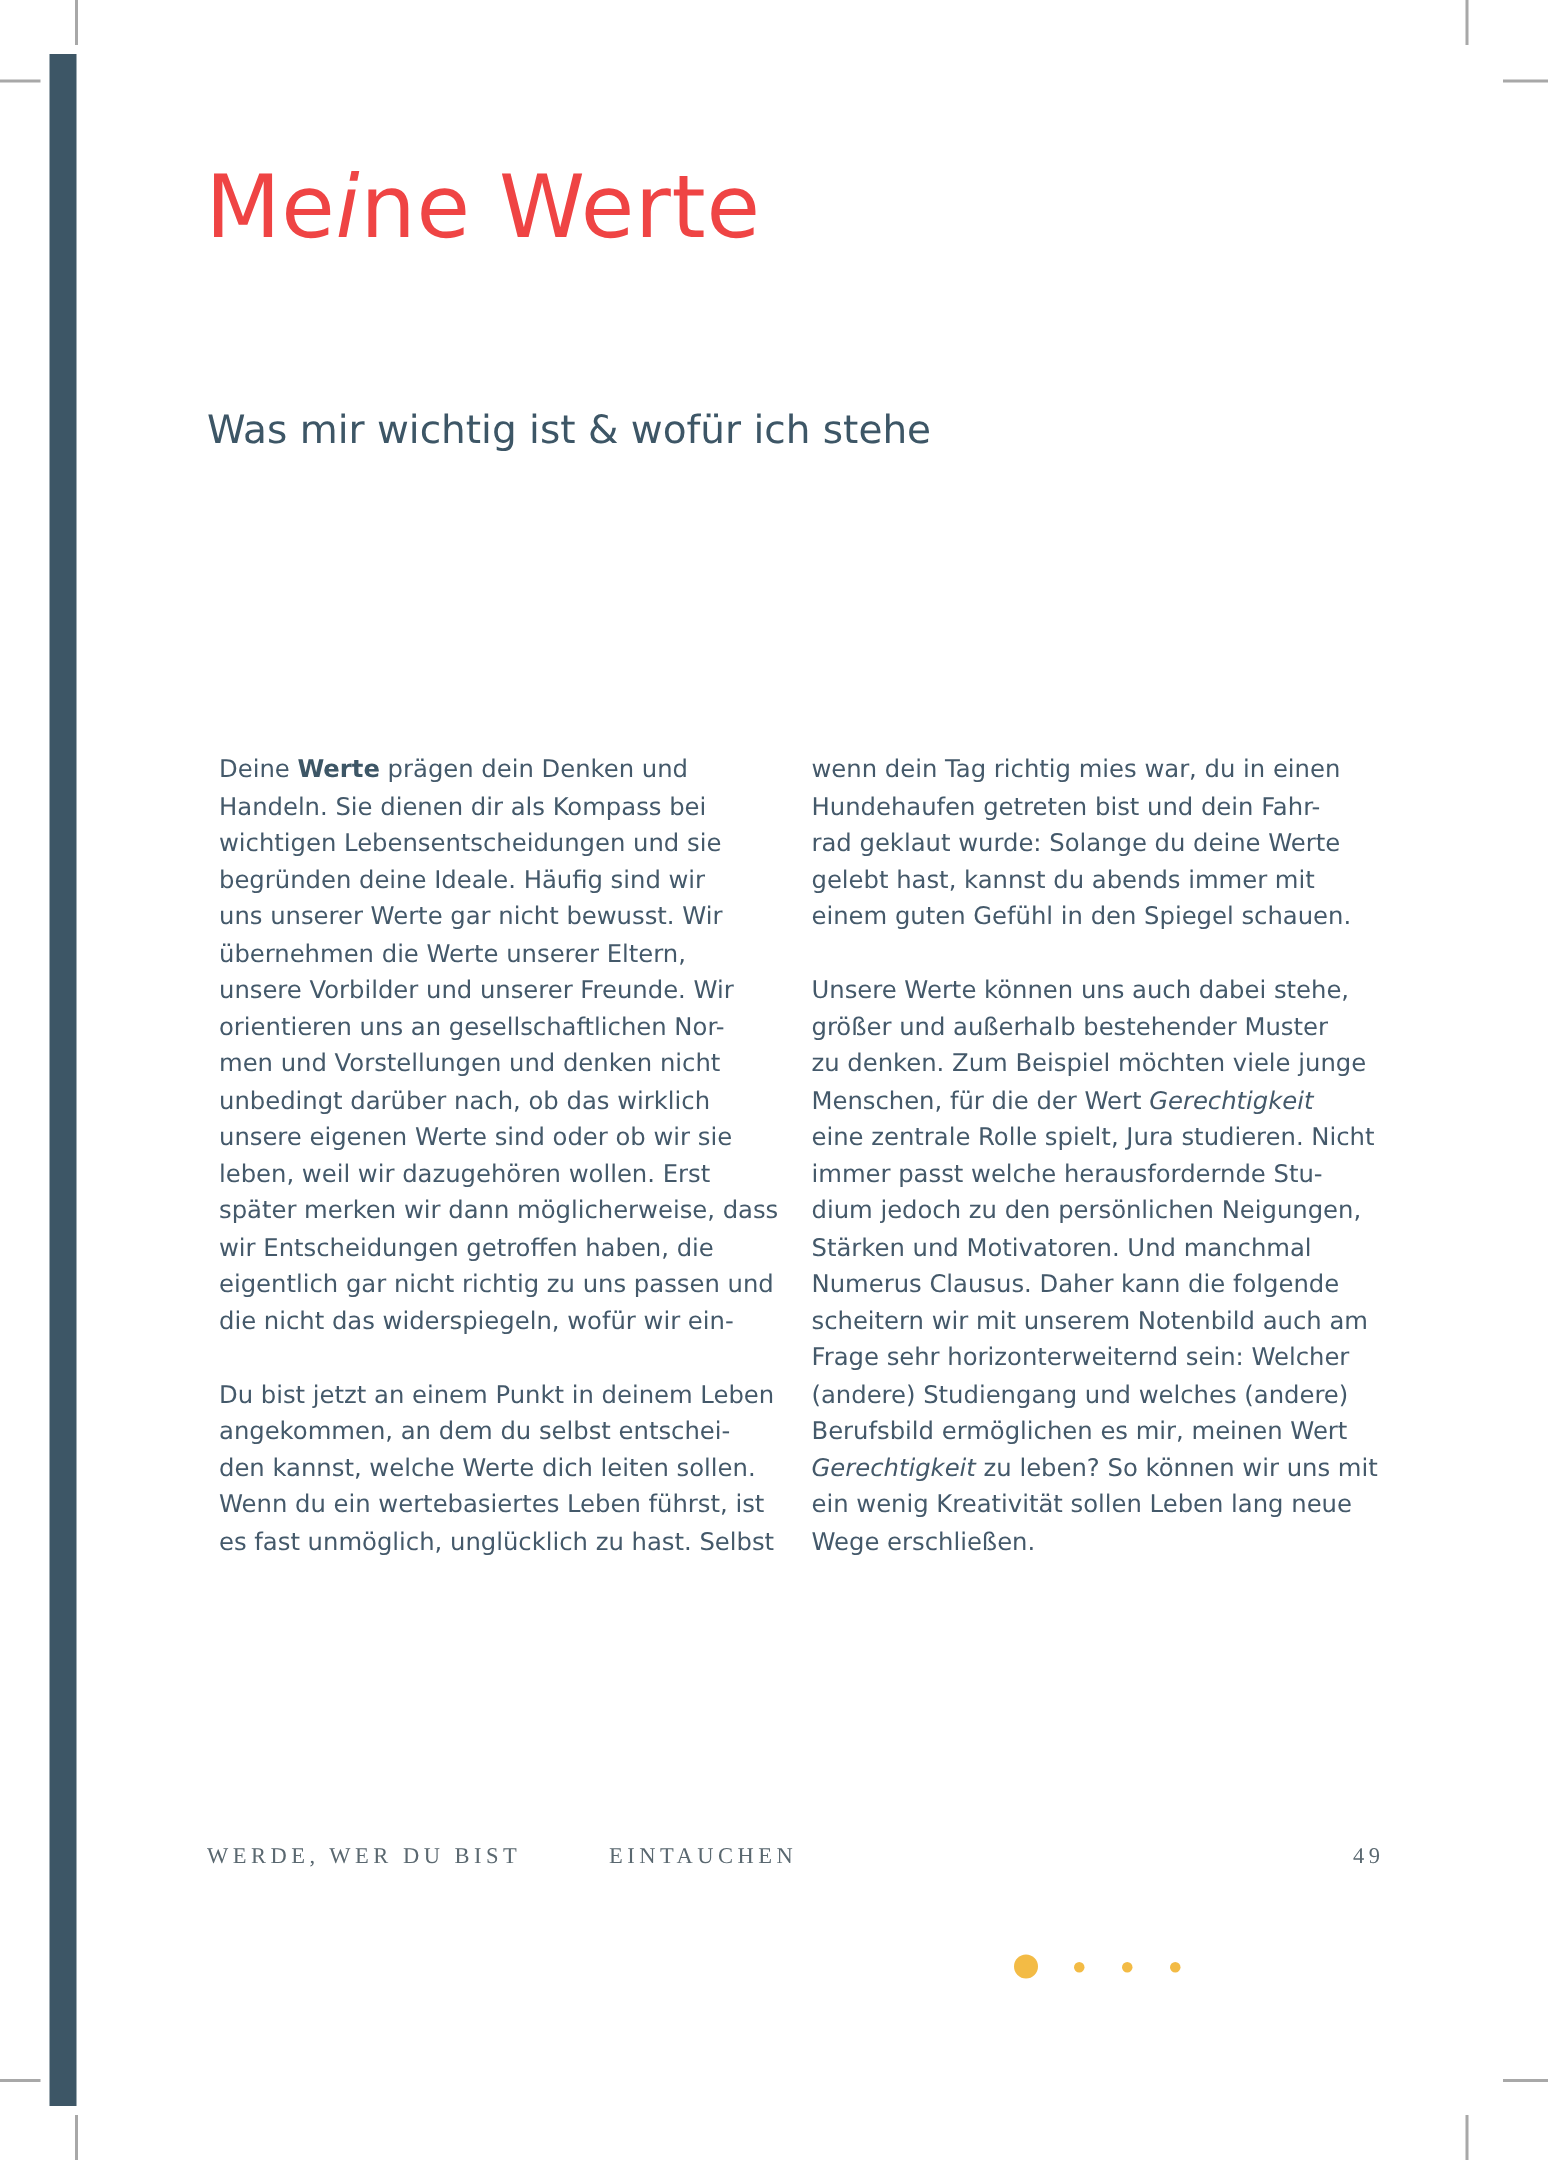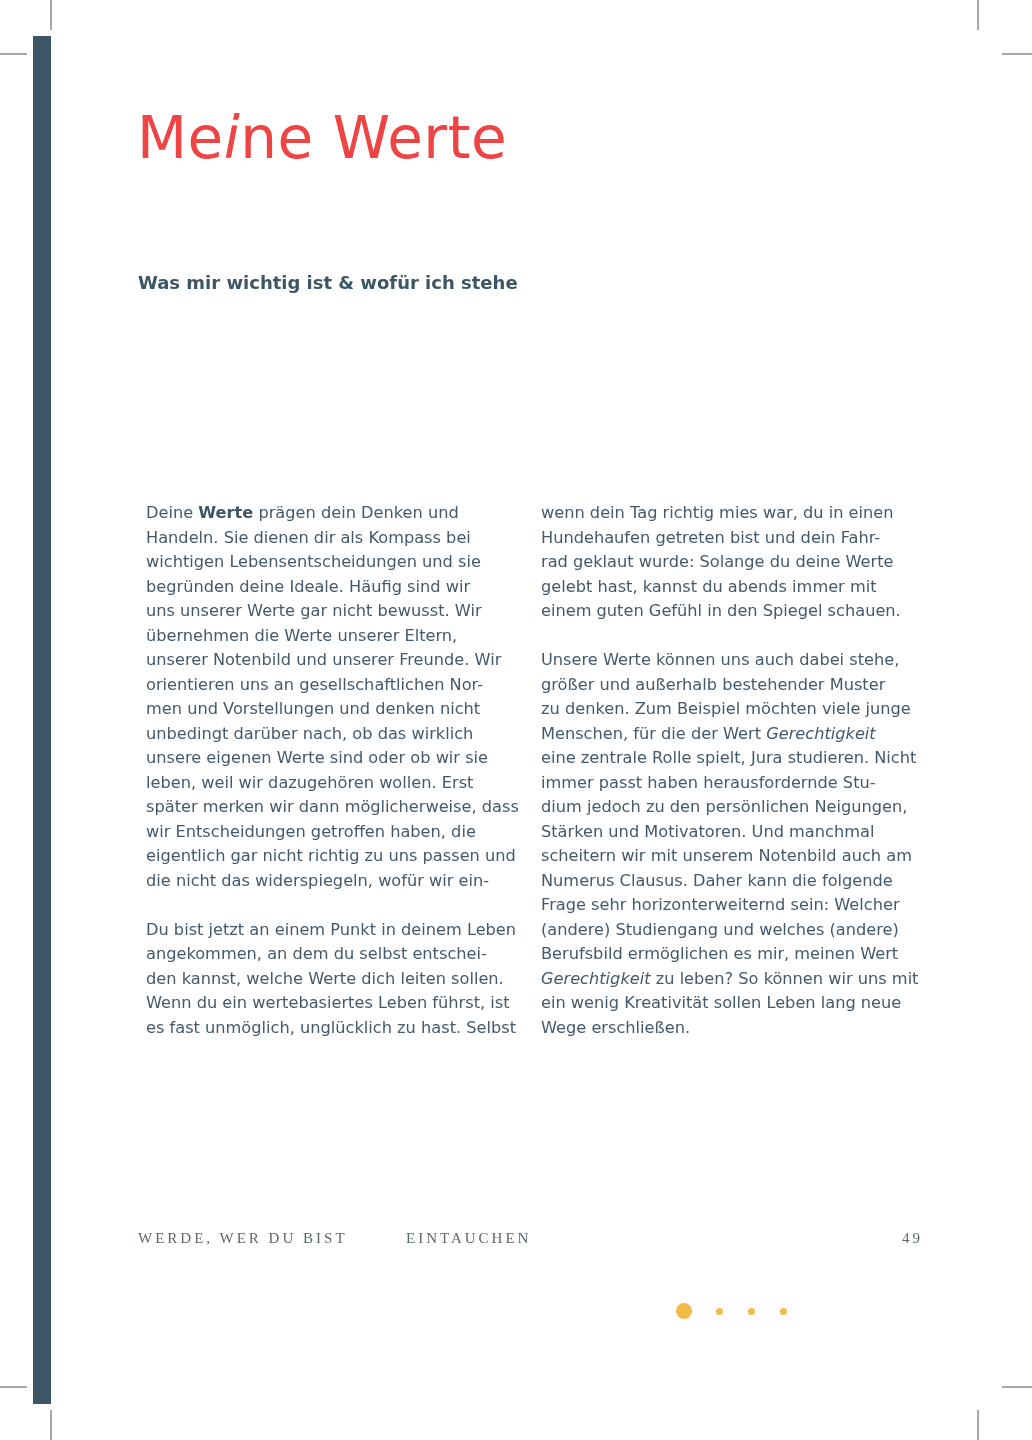--- a/index.html
+++ b/index.html
@@ -18,21 +18,21 @@
   .crop.h { height: 2px; }
 
   .title {
     position: absolute; left: 137px; top: 104px; margin: 0;
     font-size: 58px; font-weight: 400; color: #ef4444; letter-spacing: 0.5px;
     line-height: 1.2;
   }
   .title .it { font-style: italic; }
   .subtitle {
     position: absolute; left: 138px; top: 272px; margin: 0;
-    font-size: 18px; font-weight: 700; color: #3d5666; line-height: 1.2;
+    font-size: 26px; font-weight: 400; color: #3d5666; line-height: 1.2;
   }
   .col {
     position: absolute; top: 501px; width: 385px;
     font-size: 16.2px; line-height: 24.5px; color: #44596a;
   }
   .col.left { left: 146px; }
   .col.right { left: 541px; }
   .col p { margin: 0 0 24.5px 0; }
   .col .line { display: block; white-space: nowrap; }
   .col b { font-weight: 700; color: #3d5666; }
@@ -66,21 +66,21 @@
 <h2 class="subtitle">Was mir wichtig ist &amp; wofür ich stehe</h2>
 
 <div class="col left">
   <p id="lp1">
     <span class="line"><span>Deine </span><b>Werte</b><span> prägen dein Denken und</span></span>
   <span class="line">Handeln. Sie dienen dir als Kompass bei</span>
       <span class="line">wichtigen Lebensentscheidungen und sie</span>
       <span class="line">begründen deine Ideale. Häufig sind wir</span>
       <span class="line">uns unserer Werte gar nicht bewusst. Wir</span>
       <span class="line">übernehmen die Werte unserer Eltern,</span>
-      <span class="line">unserer Notenbild und unserer Freunde. Wir</span>
+      <span class="line">unsere Vorbilder und unserer Freunde. Wir</span>
       <span class="line">orientieren uns an gesellschaftlichen Nor-</span>
       <span class="line">men und Vorstellungen und denken nicht</span>
       <span class="line">unbedingt darüber nach, ob das wirklich</span>
       <span class="line">unsere eigenen Werte sind oder ob wir sie</span>
       <span class="line">leben, weil wir dazugehören wollen. Erst</span>
       <span class="line">später merken wir dann möglicherweise, dass</span>
       <span class="line">wir Entscheidungen getroffen haben, die</span>
       <span class="line">eigentlich gar nicht richtig zu uns passen und</span>
       <span class="line">die nicht das widerspiegeln, wofür wir ein-</span>
     </p>
@@ -100,25 +100,25 @@
       <span class="line">rad geklaut wurde: Solange du deine Werte</span>
       <span class="line">gelebt hast, kannst du abends immer mit</span>
       <span class="line">einem guten Gefühl in den Spiegel schauen.</span>
     </p>
   <p>
     <span class="line">Unsere Werte können uns auch dabei stehe,</span>
     <span class="line">größer und außerhalb bestehender Muster</span>
     <span class="line">zu denken. Zum Beispiel möchten viele junge</span>
     <span class="line"><span>Menschen, für die der Wert </span><i>Gerechtigkeit</i></span>
     <span class="line">eine zentrale Rolle spielt, Jura studieren. Nicht</span>
-    <span class="line">immer passt haben herausfordernde Stu-</span>
+    <span class="line">immer passt welche herausfordernde Stu-</span>
     <span class="line">dium jedoch zu den persönlichen Neigungen,</span>
     <span class="line">Stärken und Motivatoren. Und manchmal</span>
+    <span class="line">Numerus Clausus. Daher kann die folgende</span>
     <span class="line">scheitern wir mit unserem Notenbild auch am</span>
-    <span class="line">Numerus Clausus. Daher kann die folgende</span>
     <span class="line">Frage sehr horizonterweiternd sein: Welcher</span>
     <span class="line">(andere) Studiengang und welches (andere)</span>
     <span class="line">Berufsbild ermöglichen es mir, meinen Wert</span>
     <span class="line"><i>Gerechtigkeit</i><span> zu leben? So können wir uns mit</span></span>
     <span class="line">ein wenig Kreativität sollen Leben lang neue</span>
     <span class="line">Wege erschließen.</span>
   </p>
 </div>
 
 <div class="footer left">WERDE, WER DU BIST</div>

